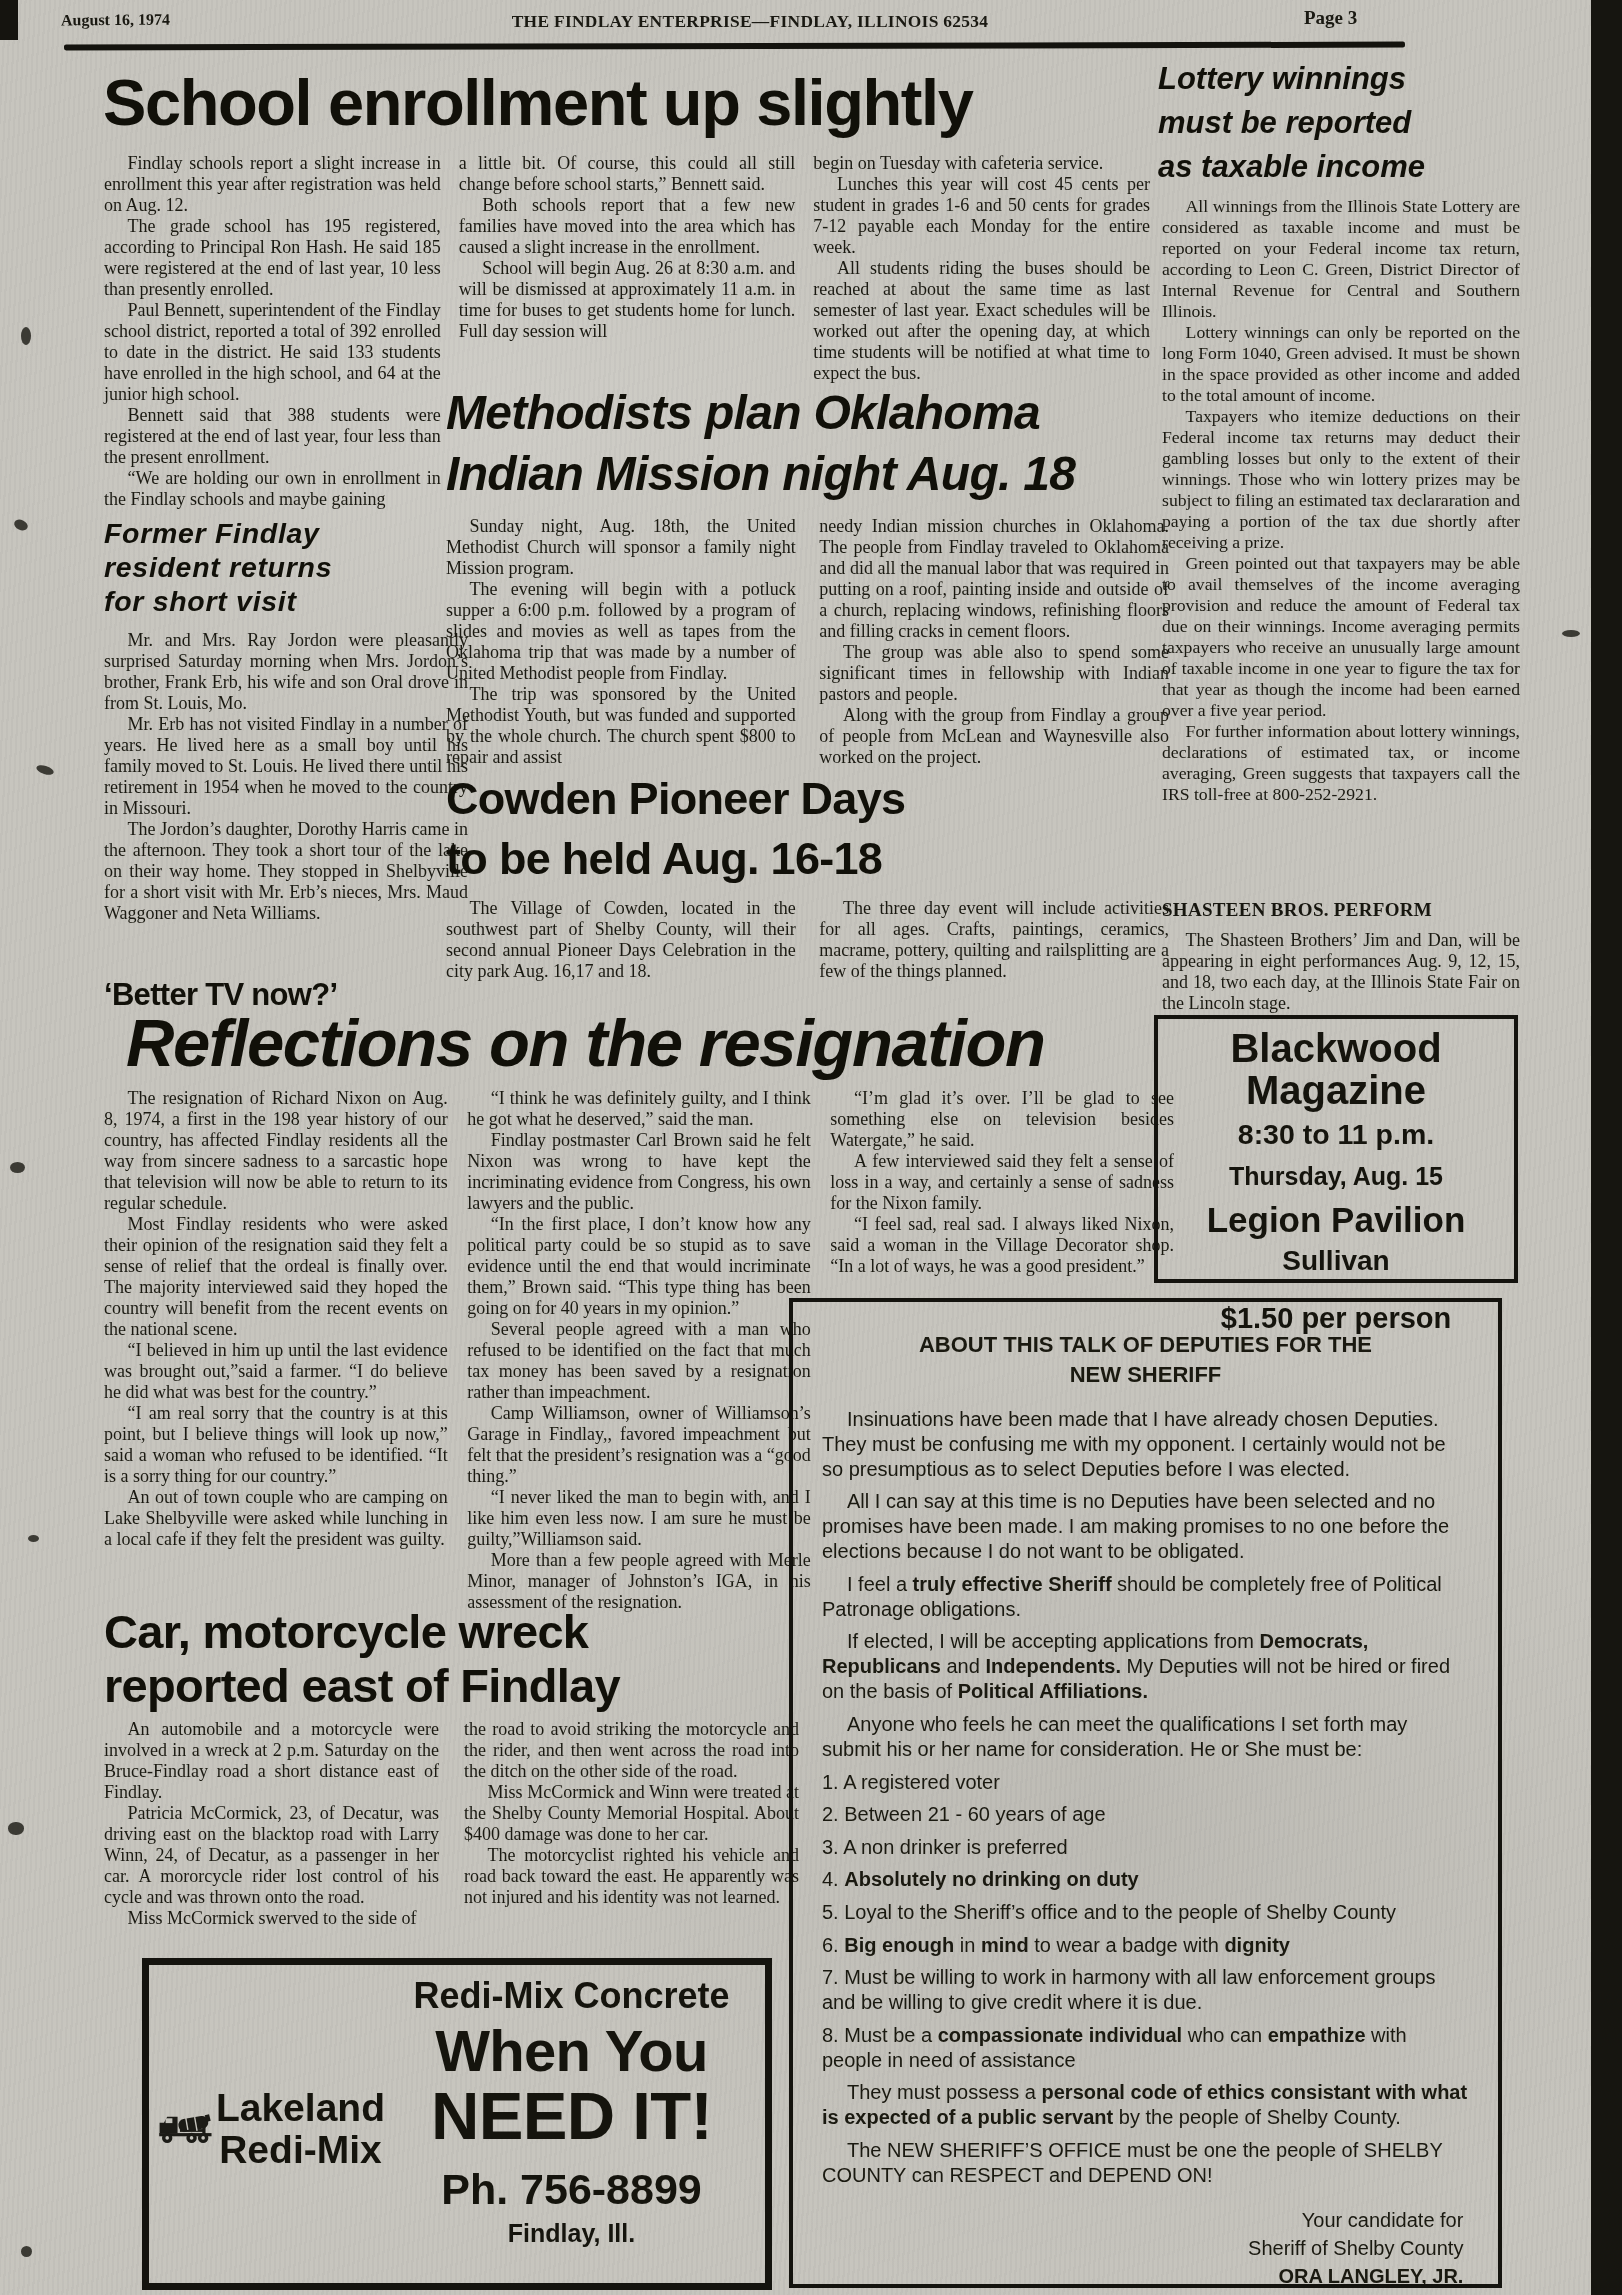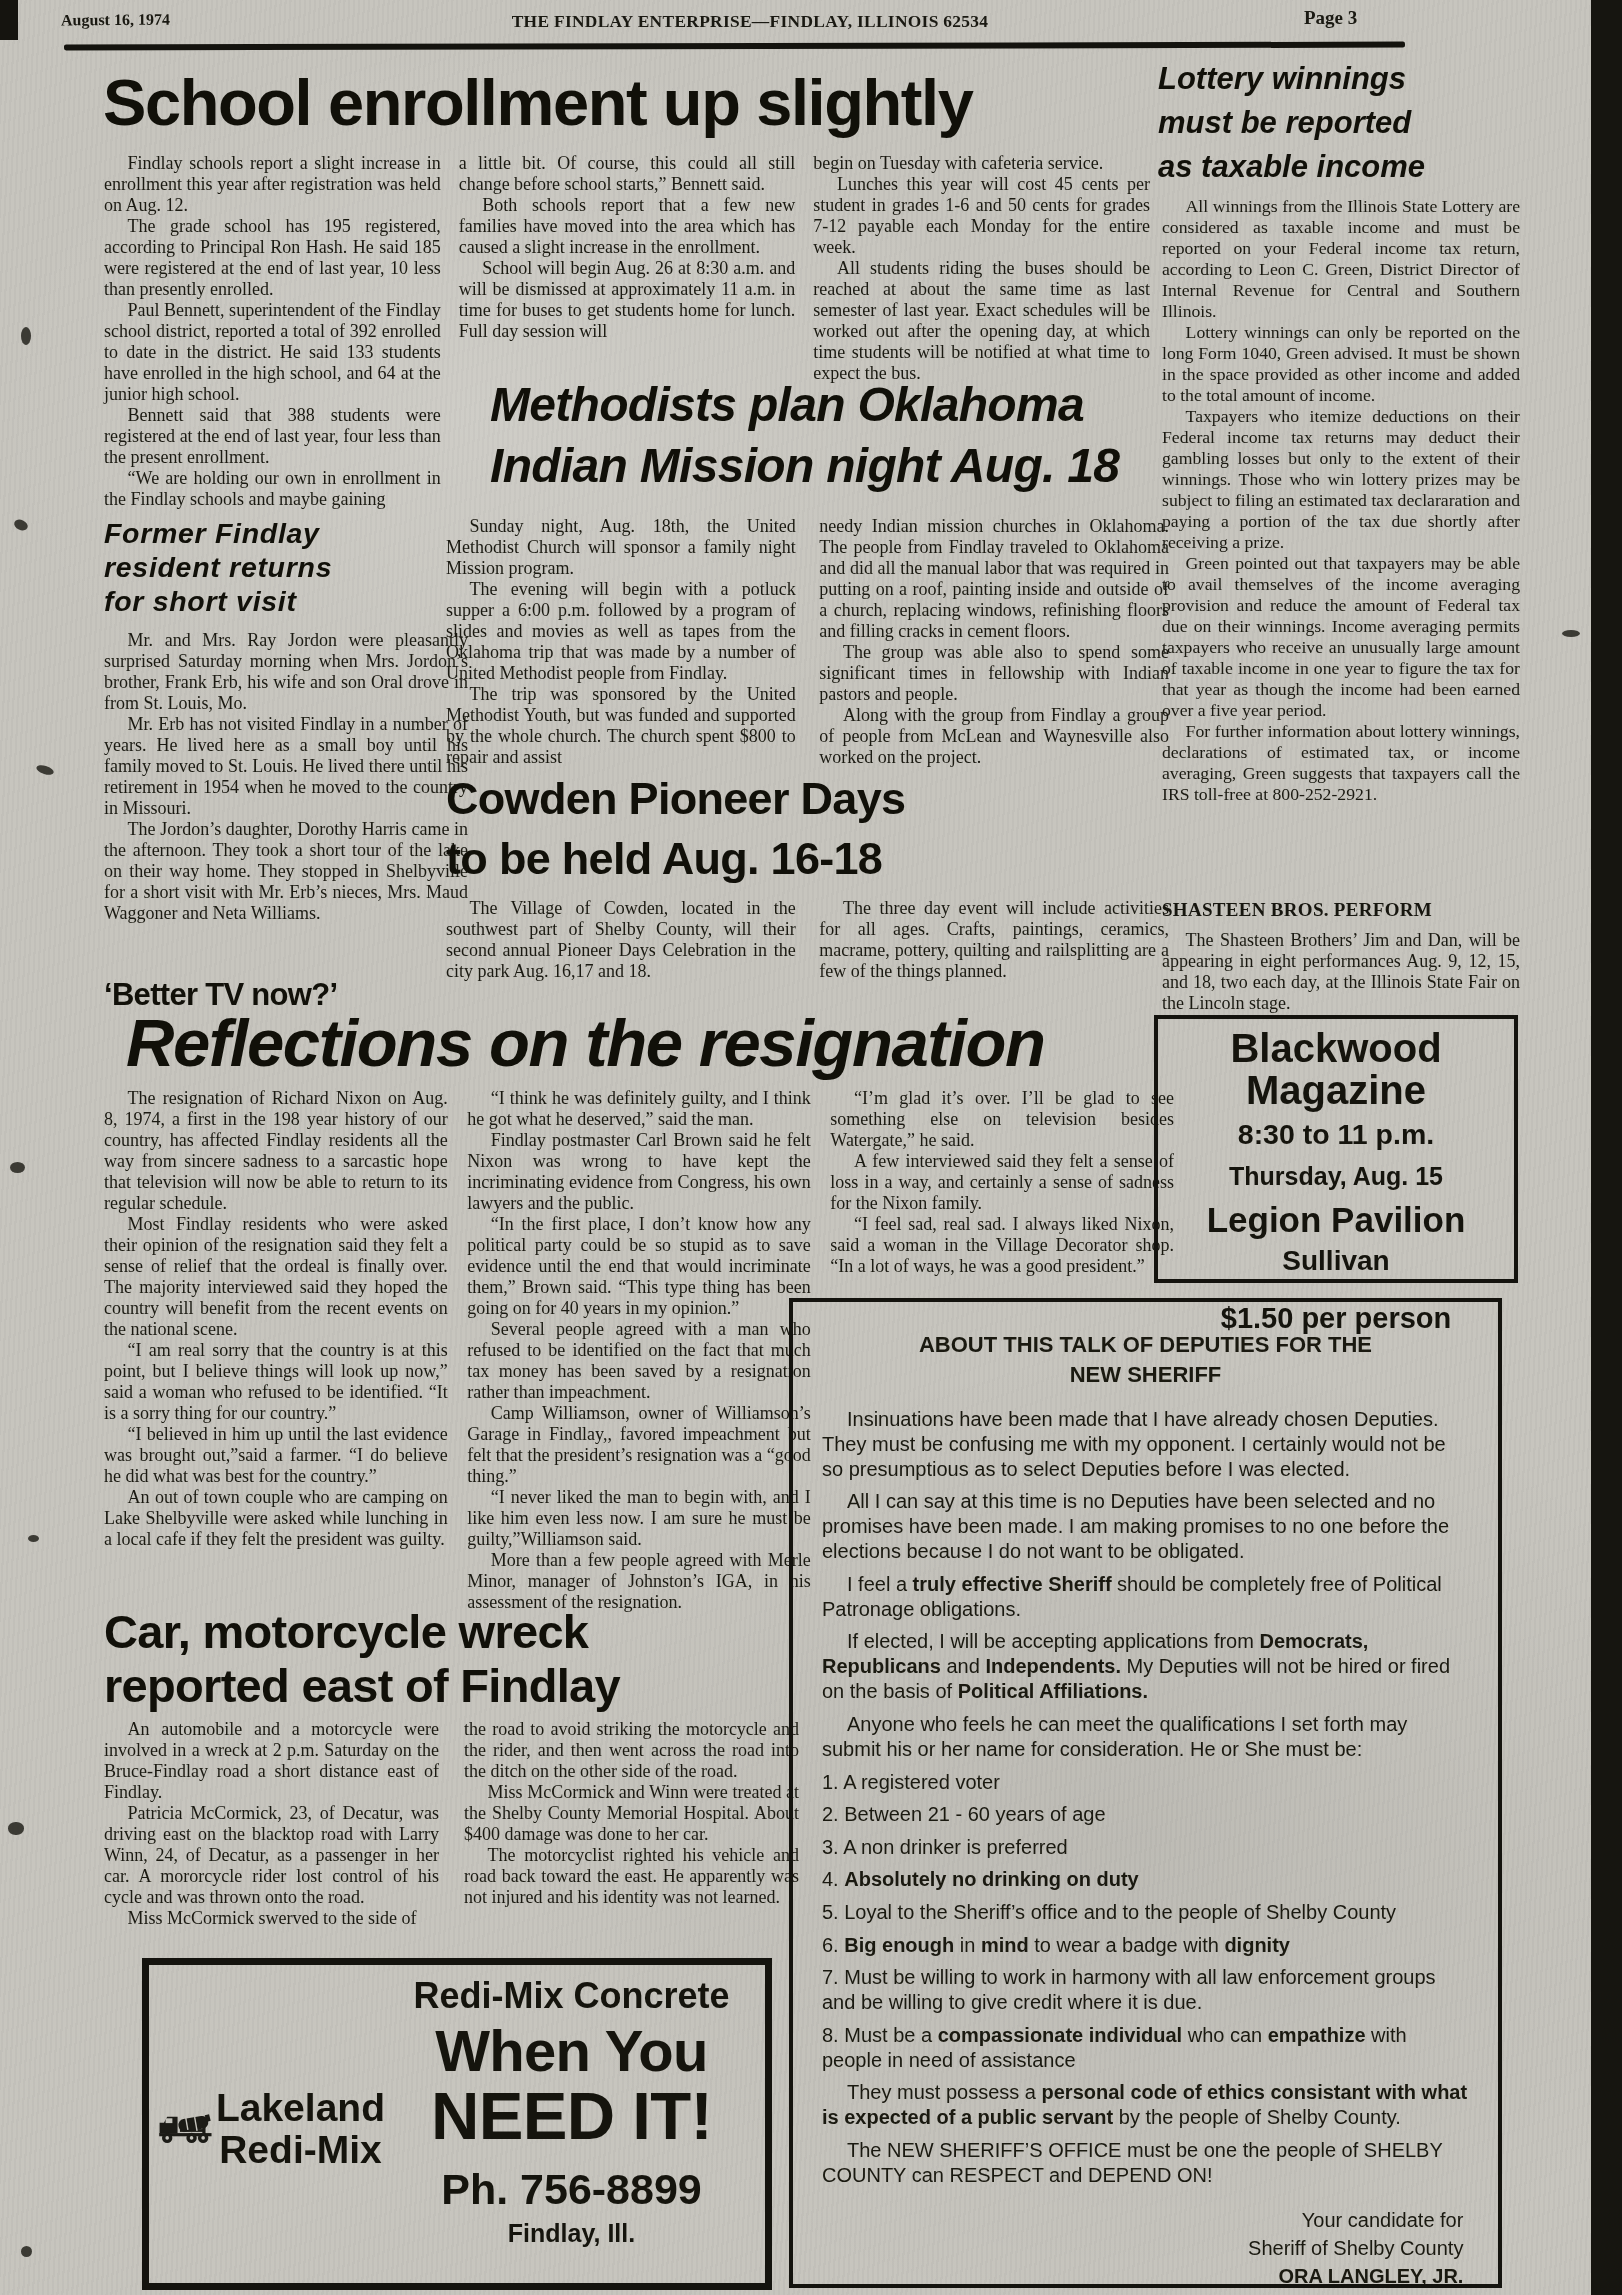--- a/index.html
+++ b/index.html
@@ -16,21 +16,21 @@
   #hdr-masthead{left:347px;top:11px;width:806px;text-align:center;font-size:17.4px;letter-spacing:0.3px;}
   #hdr-page{left:1304px;top:7px;font-size:19px;}
   .rule{left:64px;top:43px;width:1341px;height:6.3px;background:#14130e;transform:rotate(-.12deg);border-radius:2.1px;}
   
   .hl-sans{font-family:"Liberation Sans",sans-serif;font-weight:bold;color:#111009;}
   .hl-ital{font-family:"Liberation Sans",sans-serif;font-weight:bold;font-style:italic;color:#111009;}
   .hl p,.hl-lines p{margin:0;}
   #school-hl{left:103px;top:65px;font-size:65px;letter-spacing:-1.4px;white-space:nowrap;}
   #lottery-hl{left:1158px;top:57px;font-size:31px;line-height:44px;}
   #former-hl{left:104px;top:516px;font-size:28.5px;line-height:34px;letter-spacing:0.7px;}
-  #methodists-hl{left:446px;top:374px;font-size:48px;line-height:61px;letter-spacing:-0.7px;white-space:nowrap;margin-left:44px;}
+  #methodists-hl{left:446px;top:382px;font-size:48px;line-height:61px;letter-spacing:-0.7px;white-space:nowrap;}
   #cowden-hl{left:446px;top:769px;font-size:45px;line-height:60px;letter-spacing:-0.7px;}
   #reflections-hl{left:126px;top:1004px;font-size:67px;letter-spacing:-1.4px;white-space:nowrap;}
   #wreck-hl{left:104px;top:1605px;font-size:47px;line-height:54px;letter-spacing:-0.7px;}
   #bettertv{left:104px;top:977px;font-size:31px;letter-spacing:-0.7px;}
   #shasteen-head{left:1162px;top:899px;font-size:19px;font-weight:bold;letter-spacing:0.3px;font-family:"Liberation Serif",serif;}
   
   .body-text{font-size:18px;line-height:21px;text-align:justify;color:#1b1a12;}
   .body-text p{margin:0;text-indent:23.6px;}
   .cont p:first-child{text-indent:0;}
   .cols{display:grid;}
@@ -179,22 +179,22 @@
     <div class="body-text">
         <p>The three day event will include activities for all ages. Crafts, paintings, ceramics, macrame, pottery, quilting and railsplitting are a few of the things planned.</p>
       </div>
   </div>
 
   <div class="abs hl-ital" id="reflections-hl">Reflections on the resignation</div>
   <div class="abs cols" id="reflections-cols">
     <div class="body-text">
         <p>The resignation of Richard Nixon on Aug. 8, 1974, a first in the 198 year history of our country, has affected Findlay residents all the way from sincere sadness to a sarcastic hope that television will now be able to return to its regular schedule.</p>
         <p>Most Findlay residents who were asked their opinion of the resignation said they felt a sense of relief that the ordeal is finally over. The majority interviewed said they hoped the country will benefit from the recent events on the national scene.</p>
+        <p>“I believed in him up until the last evidence was brought out,”said a farmer. “I do believe he did what was best for the country.”</p>
         <p>“I am real sorry that the country is at this point, but I believe things will look up now,” said a woman who refused to be identified. “It is a sorry thing for our country.”</p>
-        <p>“I believed in him up until the last evidence was brought out,”said a farmer. “I do believe he did what was best for the country.”</p>
         <p>An out of town couple who are camping on Lake Shelbyville were asked while lunching in a local cafe if they felt the president was guilty.</p>
       </div>
     <div class="body-text">
         <p>“I think he was definitely guilty, and I think he got what he deserved,” said the man.</p>
         <p>Findlay postmaster Carl Brown said he felt Nixon was wrong to have kept the incriminating evidence from Congress, his own lawyers and the public.</p>
         <p>“In the first place, I don’t know how any political party could be so stupid as to save evidence until the end that would incriminate them,” Brown said. “This type thing has been going on for 40 years in my opinion.”</p>
         <p>Several people agreed with a man who refused to be identified on the fact that much tax money has been saved by a resignation rather than impeachment.</p>
         <p>Camp Williamson, owner of Williamson’s Garage in Findlay,, favored impeachment but felt that the president’s resignation was a “good thing.”</p>
         <p>“I never liked the man to begin with, and I like him even less now. I am sure he must be guilty,”Williamson said.</p>
         <p>More than a few people agreed with Merle Minor, manager of Johnston’s IGA, in his assessment of the resignation.</p>

